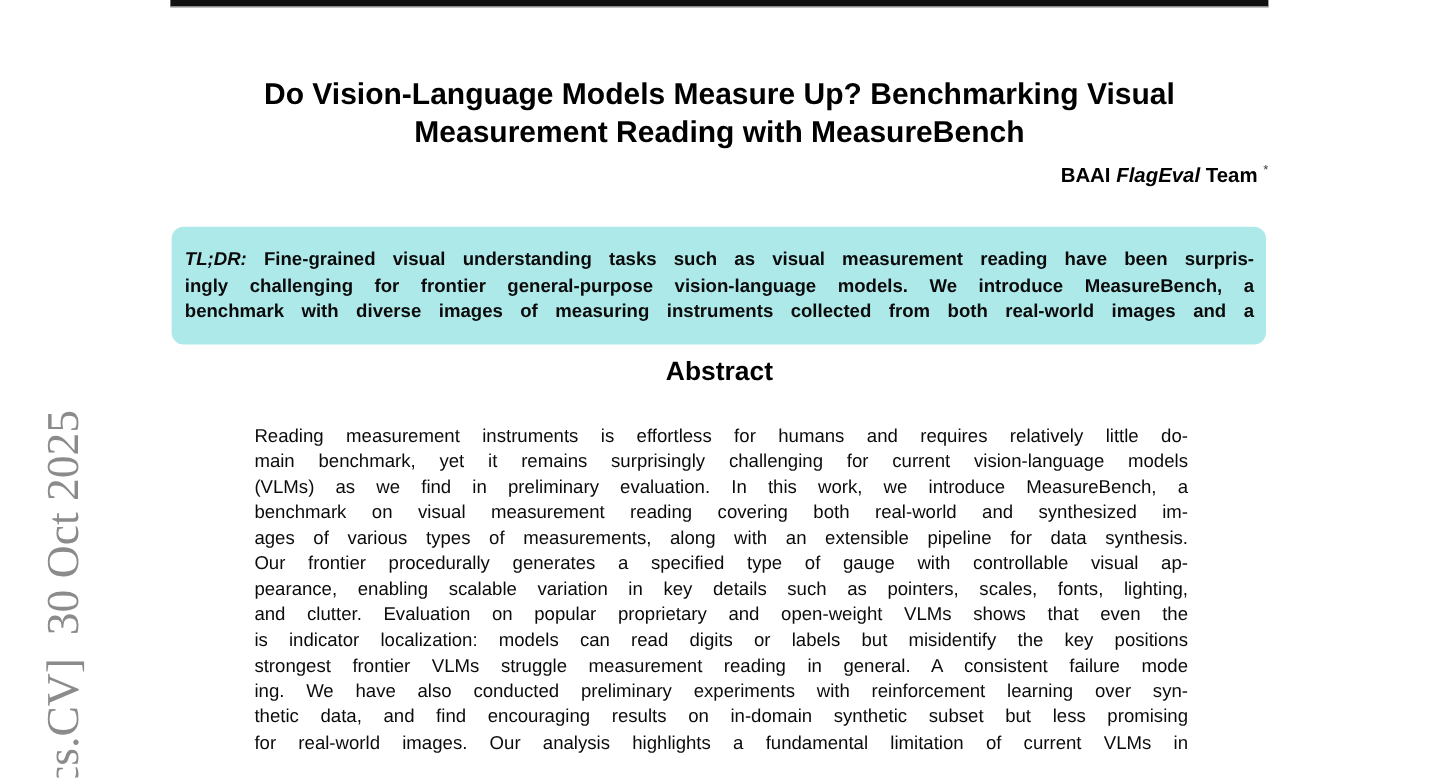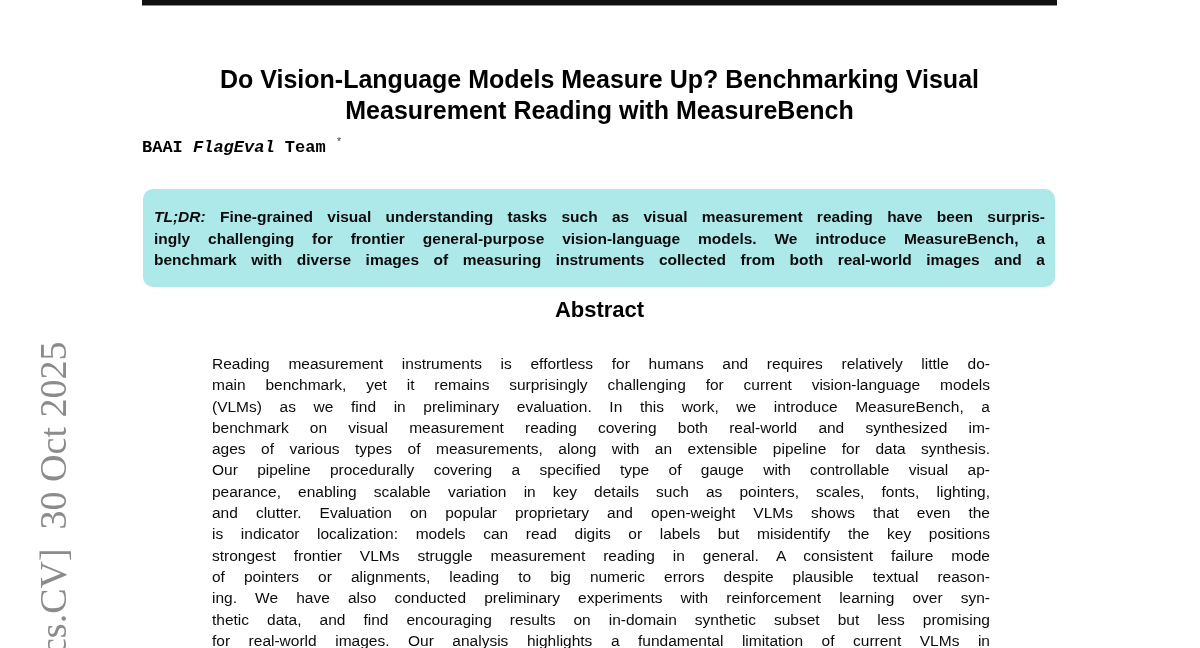--- a/index.html
+++ b/index.html
@@ -53,25 +53,24 @@
     font-size: 25px;
     line-height: 31px;
     font-weight: 700;
     color: #000000;
   }
   .author-line {
     position: absolute;
     top: 136px;
     left: 0;
     width: 915px;
-    text-align: left;
+    text-align: right;
     font-size: 17px;
     font-weight: 700;
     color: #000000;
-    font-family: Liberation Mono, monospace;
   }
   .author-line .team-italic { font-style: italic; }
   .author-line sup {
     font-size: 11px;
     font-weight: 400;
     color: #444444;
   }
   .tldr-box {
     position: absolute;
     top: 189px;
@@ -141,24 +140,23 @@
     </div>
 
   <h2 class="abstract-heading">Abstract</h2>
 
   <div class="abstract-body">
       <div class="jline">Reading measurement instruments is effortless for humans and requires relatively little do-</div>
       <div class="jline">main benchmark, yet it remains surprisingly challenging for current vision-language models</div>
       <div class="jline">(VLMs) as we find in preliminary evaluation. In this work, we introduce MeasureBench, a</div>
       <div class="jline">benchmark on visual measurement reading covering both real-world and synthesized im-</div>
       <div class="jline">ages of various types of measurements, along with an extensible pipeline for data synthesis.</div>
-      <div class="jline">Our pipeline procedurally covering a specified type of gauge with controllable visual ap-</div>
+      <div class="jline">Our frontier procedurally generates a specified type of gauge with controllable visual ap-</div>
       <div class="jline">pearance, enabling scalable variation in key details such as pointers, scales, fonts, lighting,</div>
       <div class="jline">and clutter. Evaluation on popular proprietary and open-weight VLMs shows that even the</div>
       <div class="jline">is indicator localization: models can read digits or labels but misidentify the key positions</div>
       <div class="jline">strongest frontier VLMs struggle measurement reading in general. A consistent failure mode</div>
-      <div class="jline">of pointers or alignments, leading to big numeric errors despite plausible textual reason-</div>
       <div class="jline">ing. We have also conducted preliminary experiments with reinforcement learning over syn-</div>
       <div class="jline">thetic data, and find encouraging results on in-domain synthetic subset but less promising</div>
       <div class="jline">for real-world images. Our analysis highlights a fundamental limitation of current VLMs in</div>
     </div>
 
 </div>
 
 </body></html>

